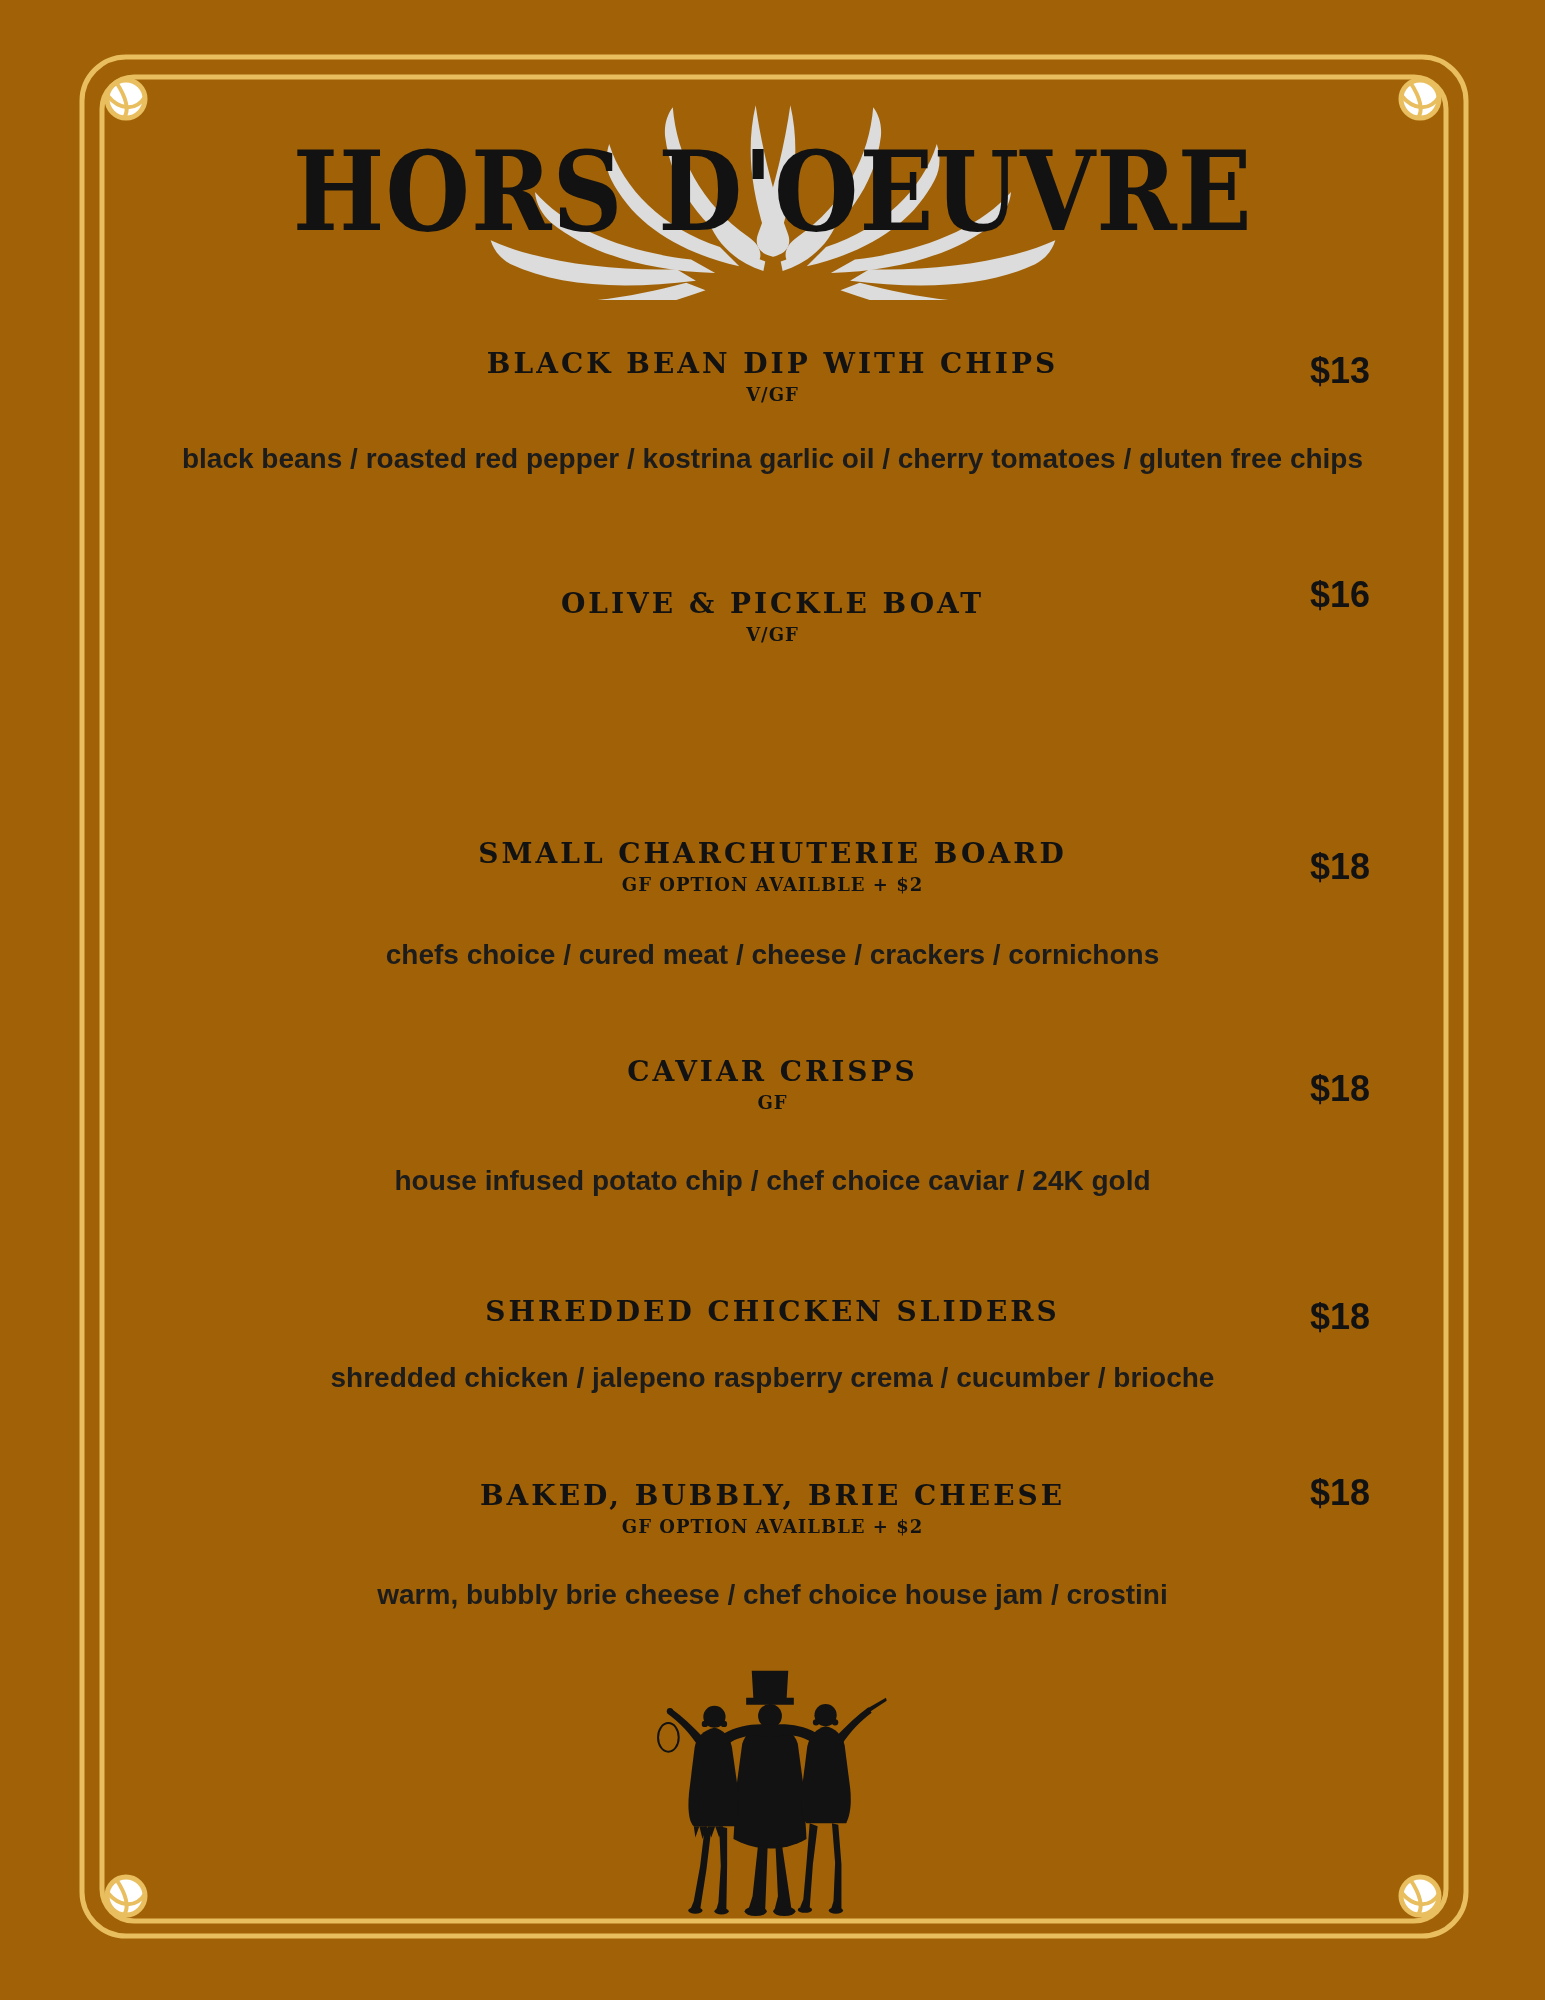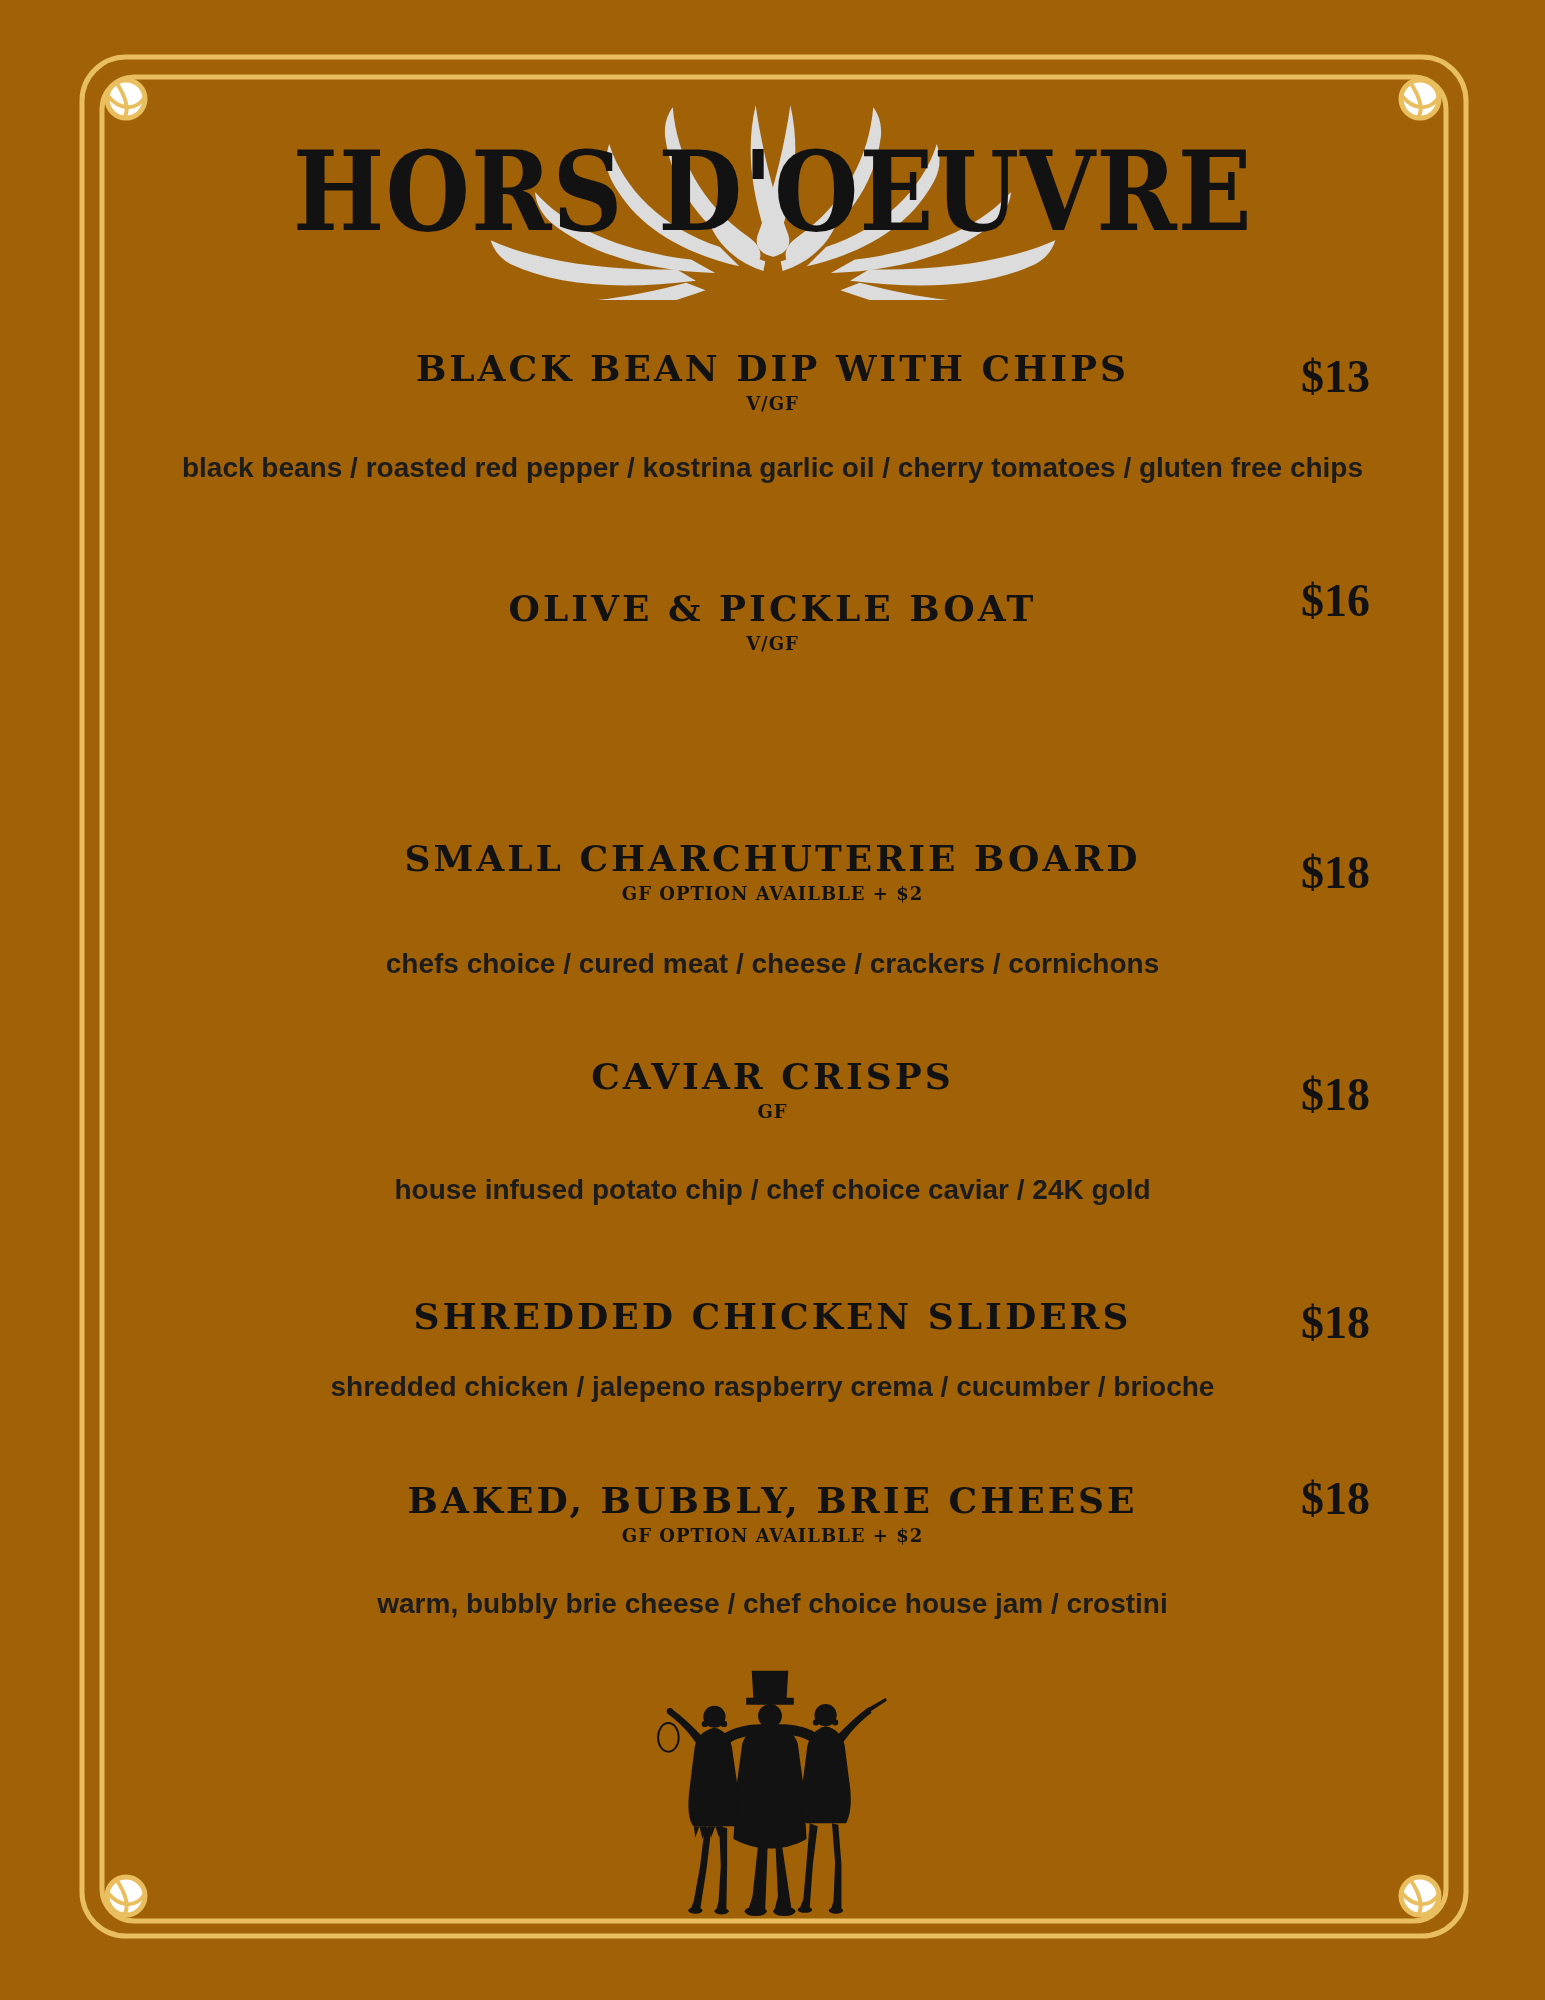--- a/index.html
+++ b/index.html
@@ -30,37 +30,37 @@
     font-family:"DejaVu Serif","Liberation Serif",serif;
     font-weight:700;font-size:100px;line-height:1.05;
     letter-spacing:1px;color:var(--ink);
   }
   .title .stretch{display:inline-block;transform:scale(0.97,1.1);transform-origin:center;}
 
   .item{position:absolute;left:105px;right:105px;text-align:center;}
   .item-name{
     margin:0;
     font-family:"DejaVu Serif","Liberation Serif",serif;
-    font-weight:700;font-size:36px;line-height:1.15;
+    font-weight:700;font-size:28px;line-height:1.15;
     letter-spacing:3px;color:var(--ink);
   }
   .item-tag{
     margin:4px 0 0 0;
     font-family:"DejaVu Serif","Liberation Serif",serif;
     font-weight:700;font-size:18px;letter-spacing:1px;color:var(--ink);
   }
   .item-desc{
     margin:34px auto 0 auto;max-width:1270px;
     font-family:"Liberation Sans",sans-serif;
     font-weight:700;font-size:28px;line-height:1.25;color:#1c1c1c;
   }
   .item-price{
     position:absolute;right:70px;top:0;
-    font-family:Liberation Serif, serif;
-    font-weight:700;font-size:46px;color:var(--ink);
+    font-family:Liberation Sans, sans-serif;
+    font-weight:700;font-size:36px;color:var(--ink);
   }
   .silhouette{position:absolute;left:650px;top:1658px;width:240px;height:262px;}
   .silhouette .solid{fill:var(--ink);}
   .silhouette .line{fill:none;stroke:var(--ink);stroke-width:2.5;}
 </style>
 </head>
 <body>
 
 <div class="page">
 

